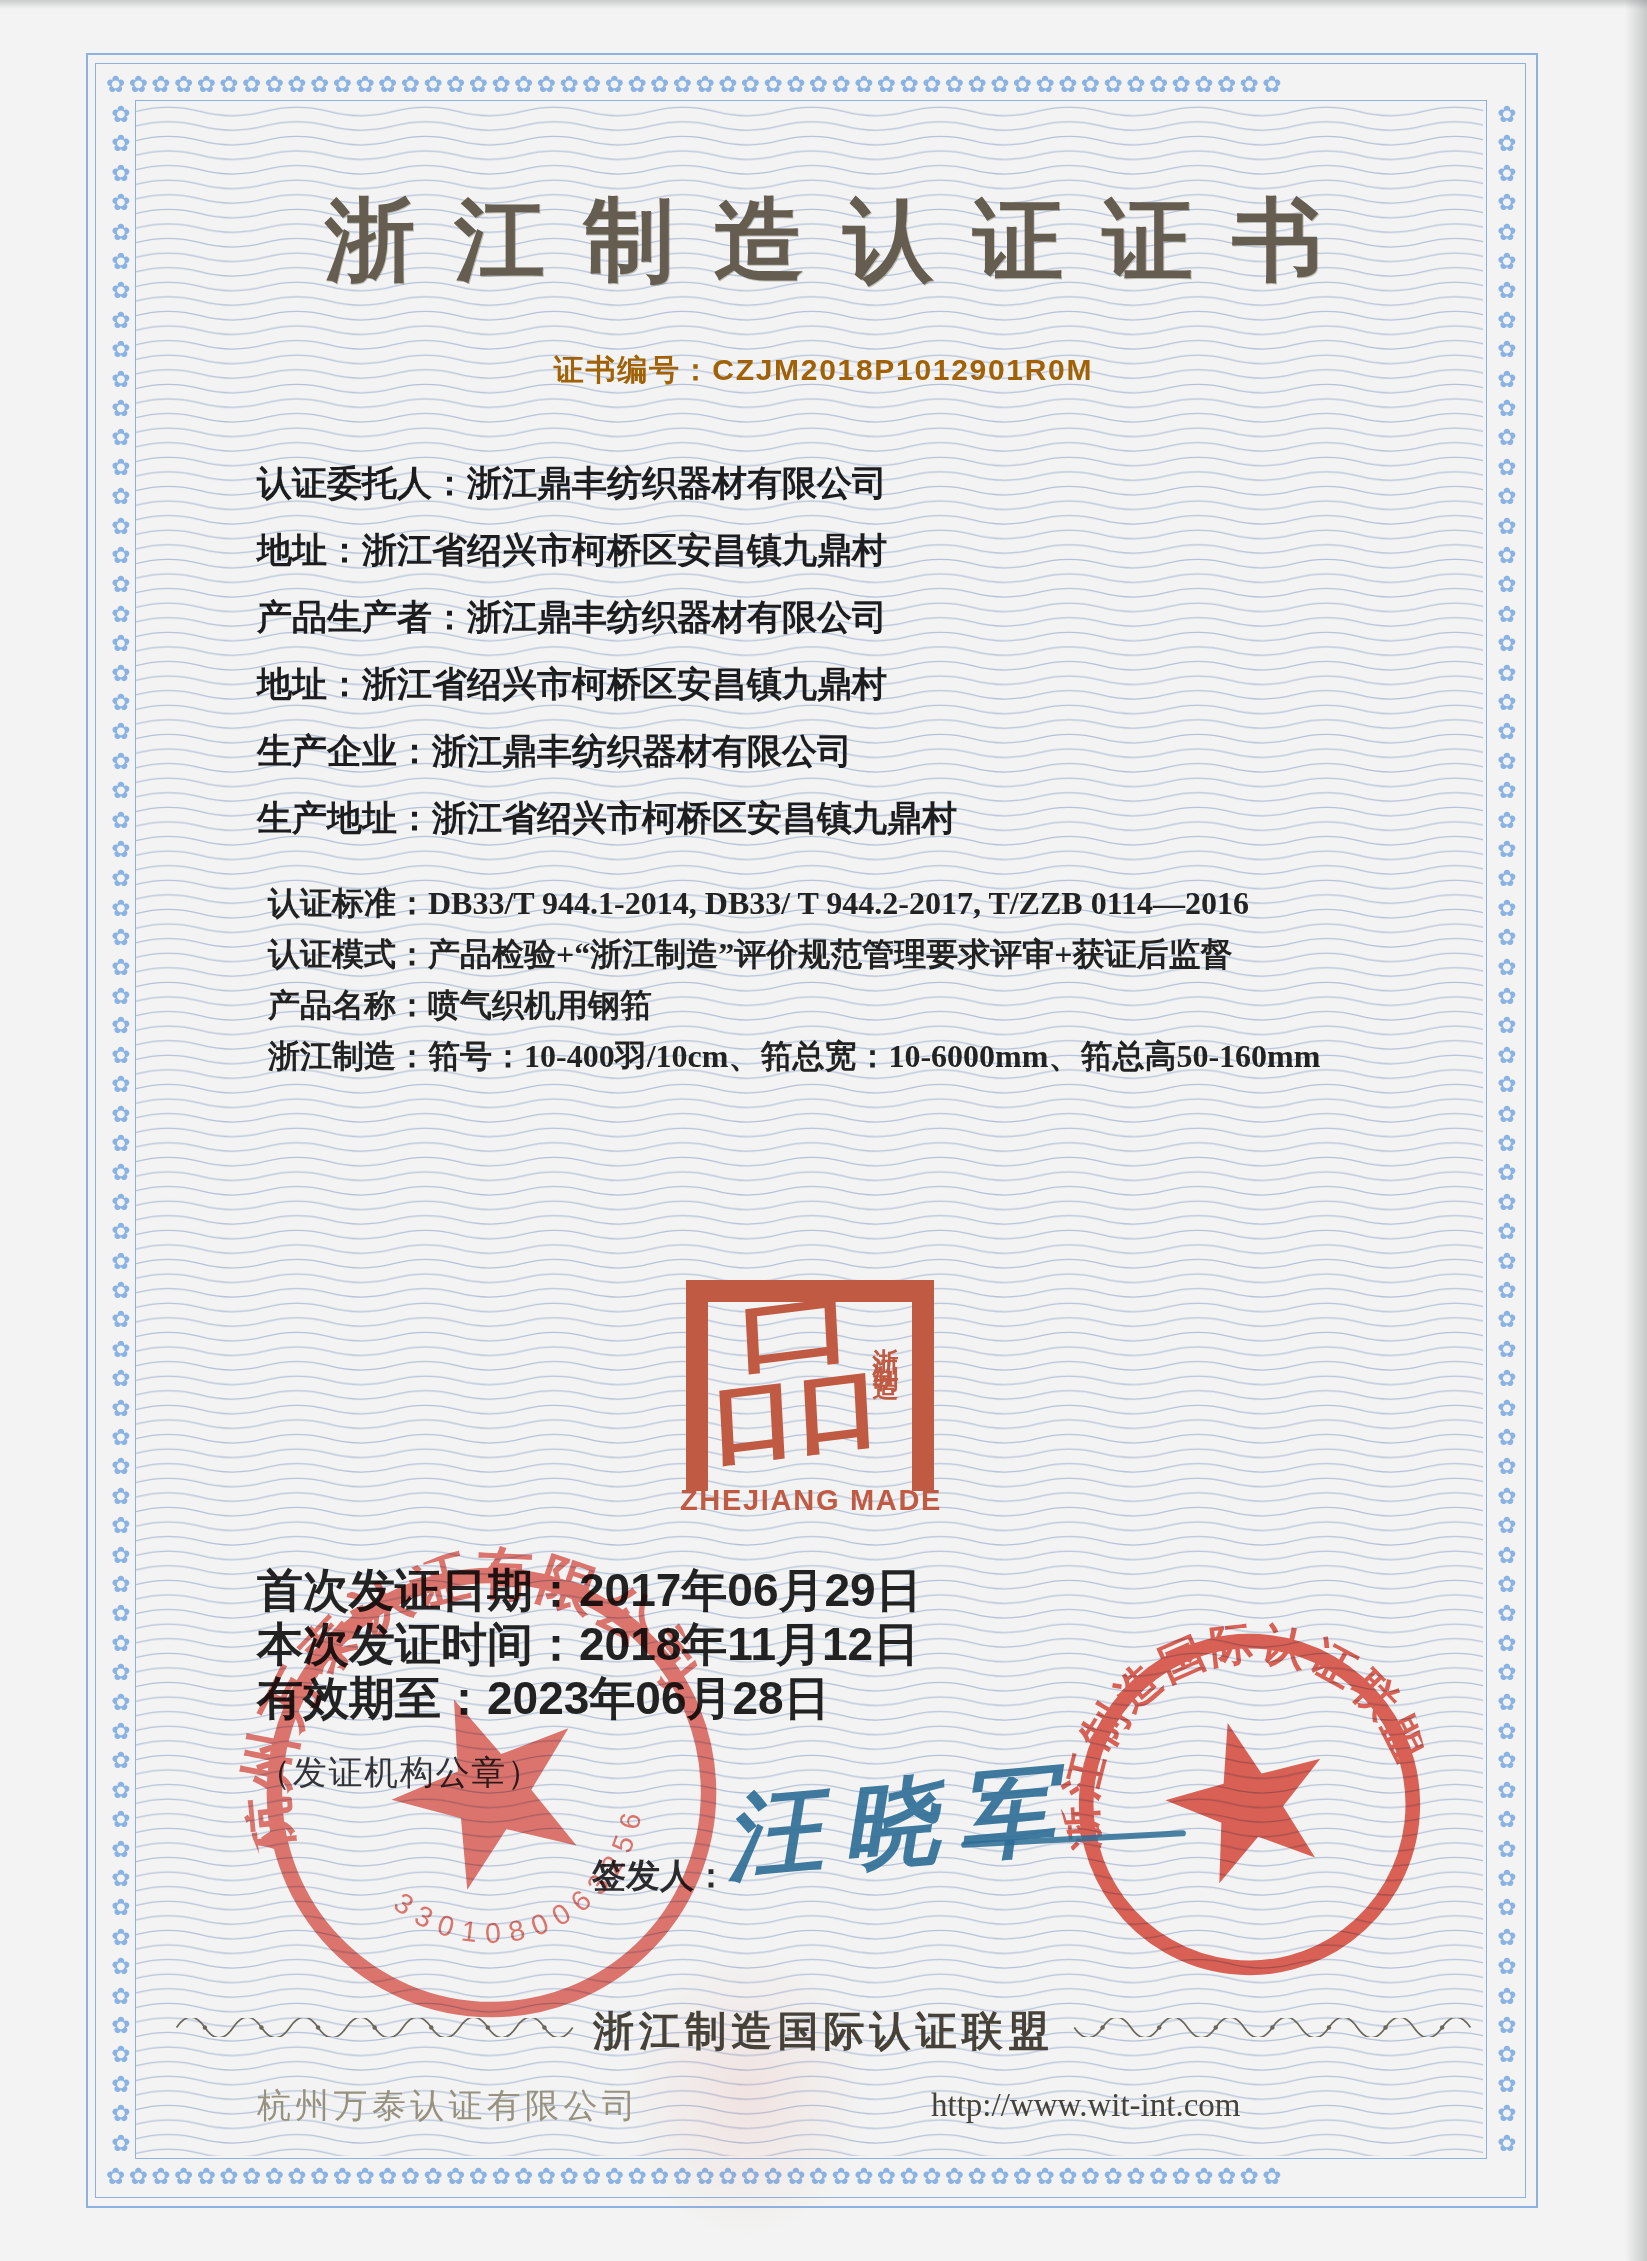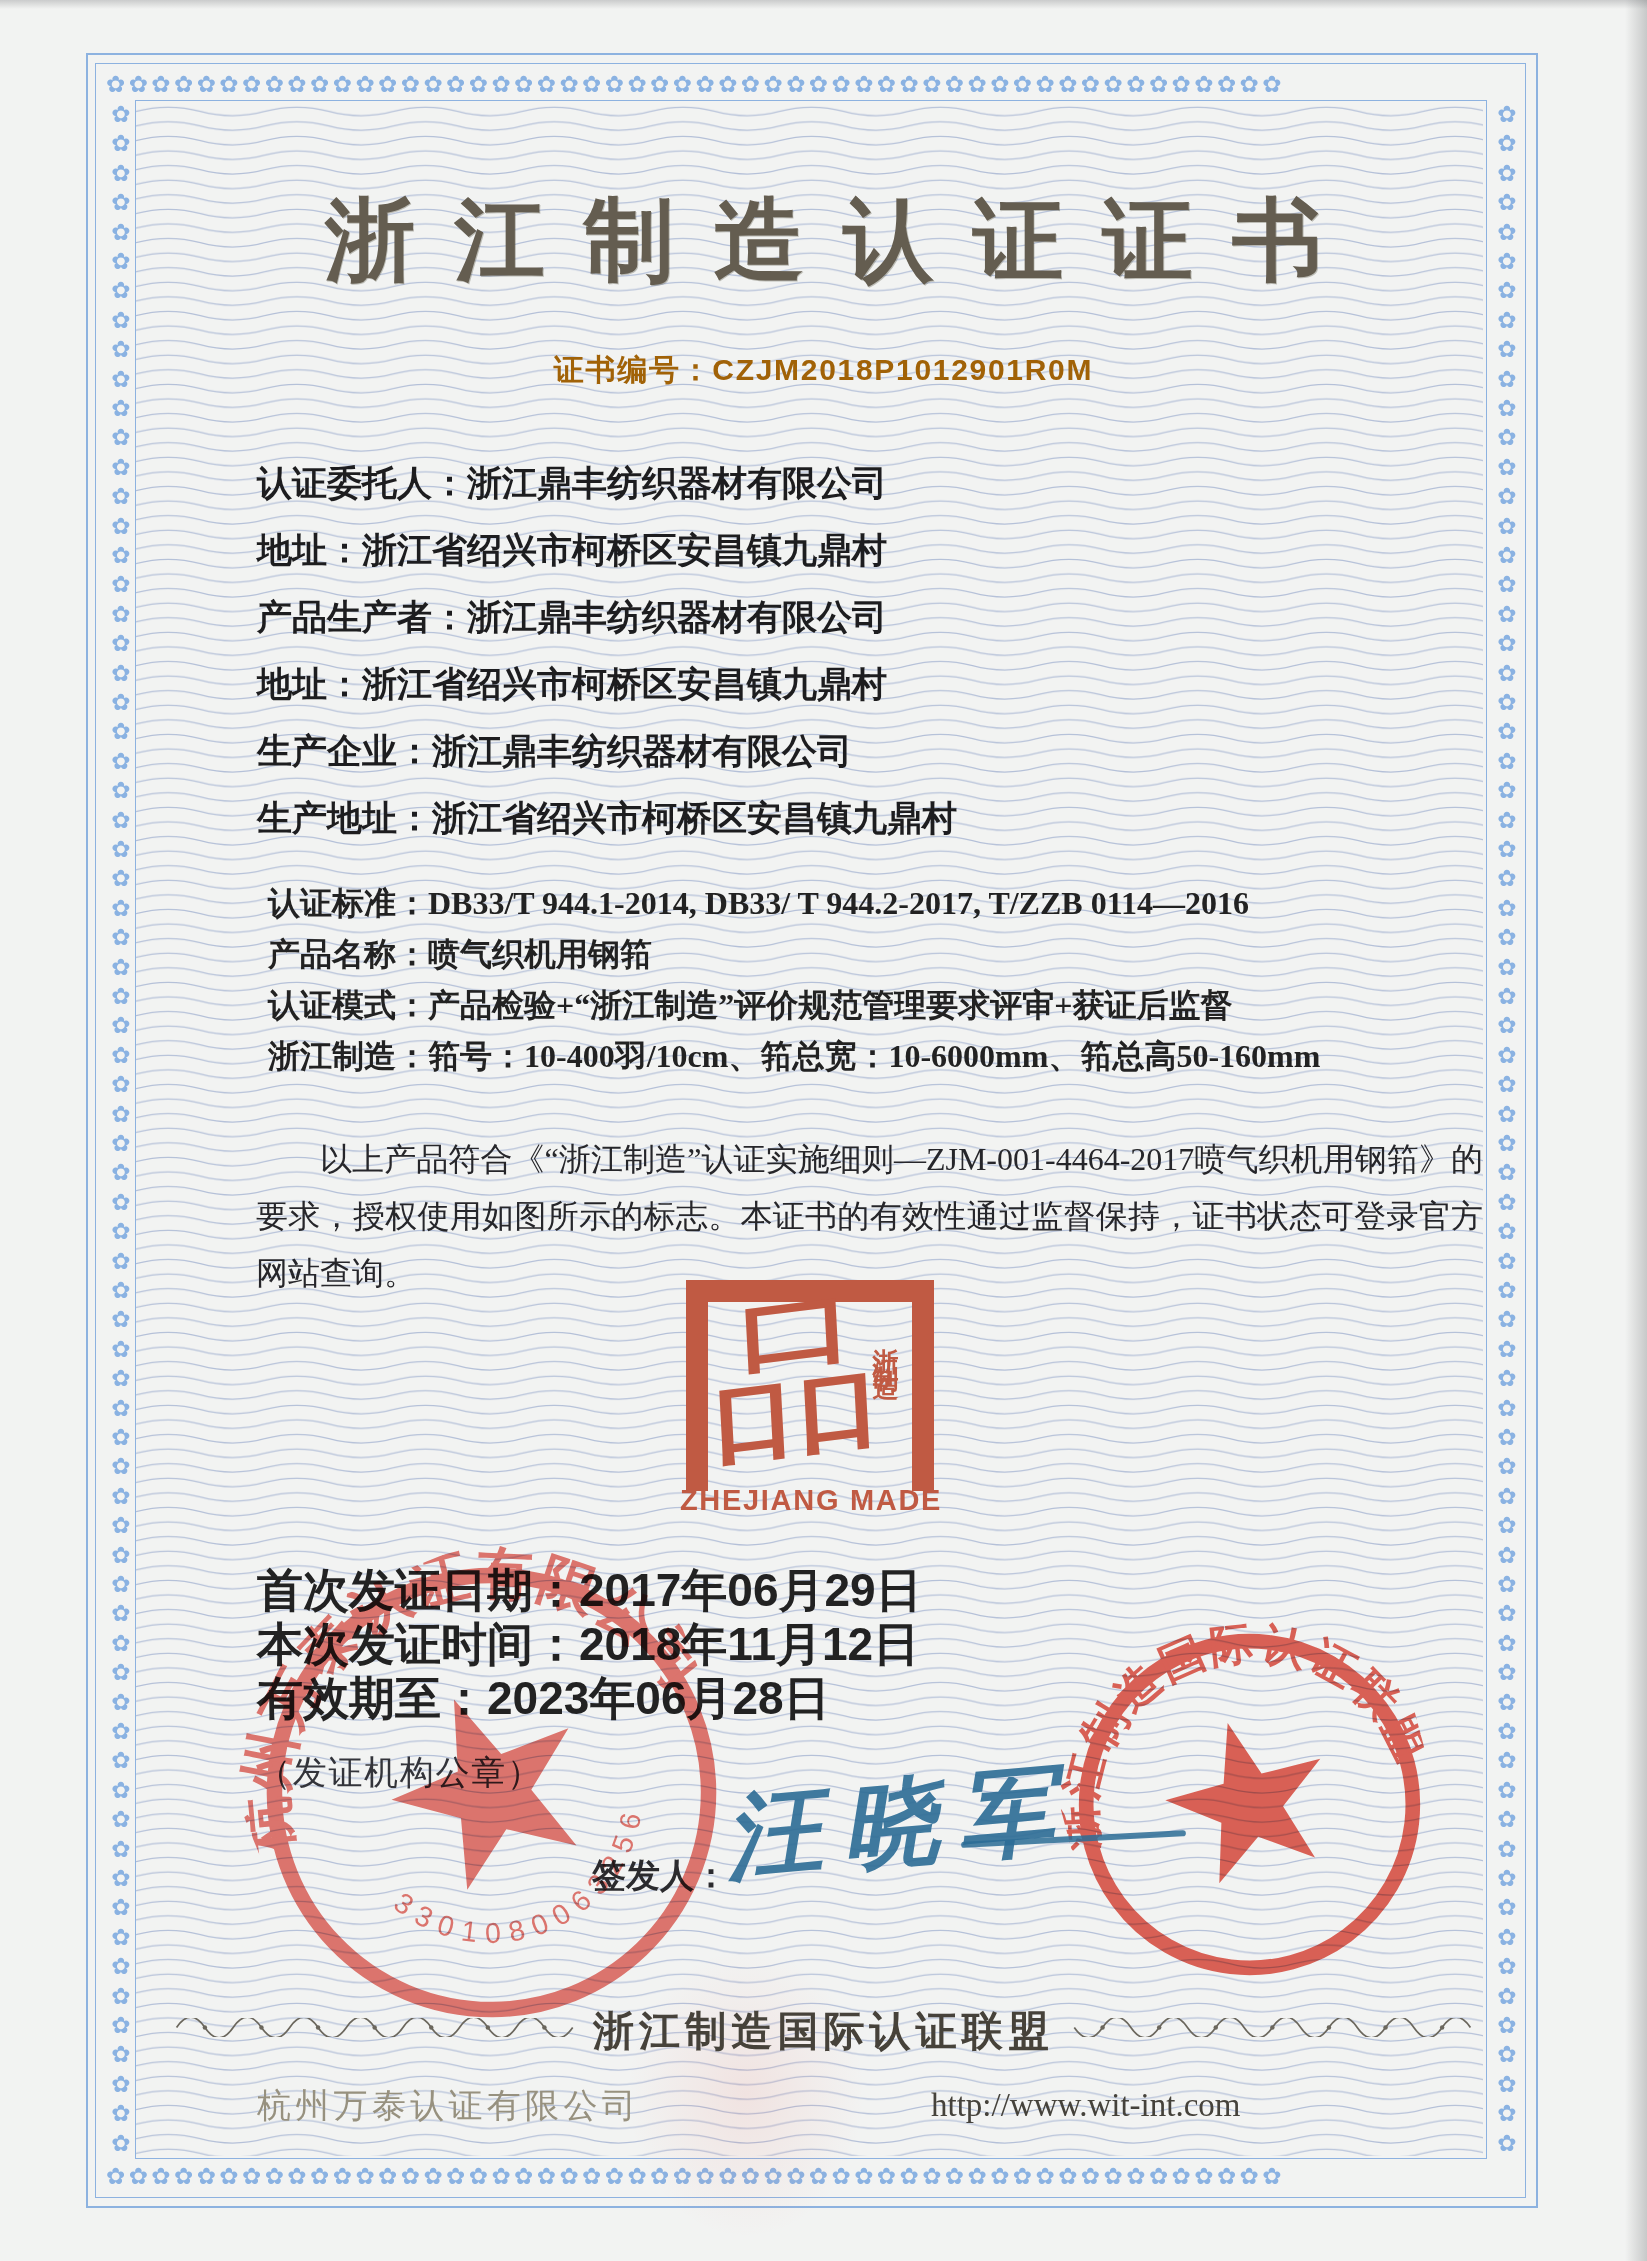--- a/index.html
+++ b/index.html
@@ -123,26 +123,25 @@
     <div class="row"><span>认证委托人：</span><span>浙江鼎丰纺织器材有限公司</span></div>
     <div class="row"><span>地址：</span><span>浙江省绍兴市柯桥区安昌镇九鼎村</span></div>
     <div class="row"><span>产品生产者：</span><span>浙江鼎丰纺织器材有限公司</span></div>
     <div class="row"><span>地址：</span><span>浙江省绍兴市柯桥区安昌镇九鼎村</span></div>
     <div class="row"><span>生产企业：</span><span>浙江鼎丰纺织器材有限公司</span></div>
     <div class="row"><span>生产地址：</span><span>浙江省绍兴市柯桥区安昌镇九鼎村</span></div>
   </div>
 
   <div class="specs">
     <div class="row"><span>认证标准：</span><span class="value">DB33/T 944.1-2014, DB33/ T 944.2-2017, T/ZZB 0114—2016</span></div>
+    <div class="row"><span>认证模式：</span><span class="value">产品检验+“浙江制造”评价规范管理要求评审+获证后监督</span></div>
     <div class="row"><span>产品名称：</span><span class="value">喷气织机用钢筘</span></div>
-    <div class="row"><span>认证模式：</span><span class="value">产品检验+“浙江制造”评价规范管理要求评审+获证后监督</span></div>
     <div class="row"><span>浙江制造：</span><span class="value">筘号：10-400羽/10cm、筘总宽：10-6000mm、筘总高50-160mm</span></div>
   </div>
 
-  <div class="statement">以上产品符合《“浙江制造”认证实施细则—ZJM-001-4464-2017喷气织机用钢筘》的要求，授权使用如图所示的标志。本证书的有效性通过监督保持，证书状态可登录官方网站查询。</div>
 
   <div class="logo">
     <div class="frame-sq"></div>
     <div class="glyph">品</div>
     <div class="side">浙江制造</div>
     <div class="caption">ZHEJIANG MADE</div>
   </div>
 
   <div class="dates">
     <div class="row"><span>首次发证日期：</span><span>2017年06月29日</span></div>

